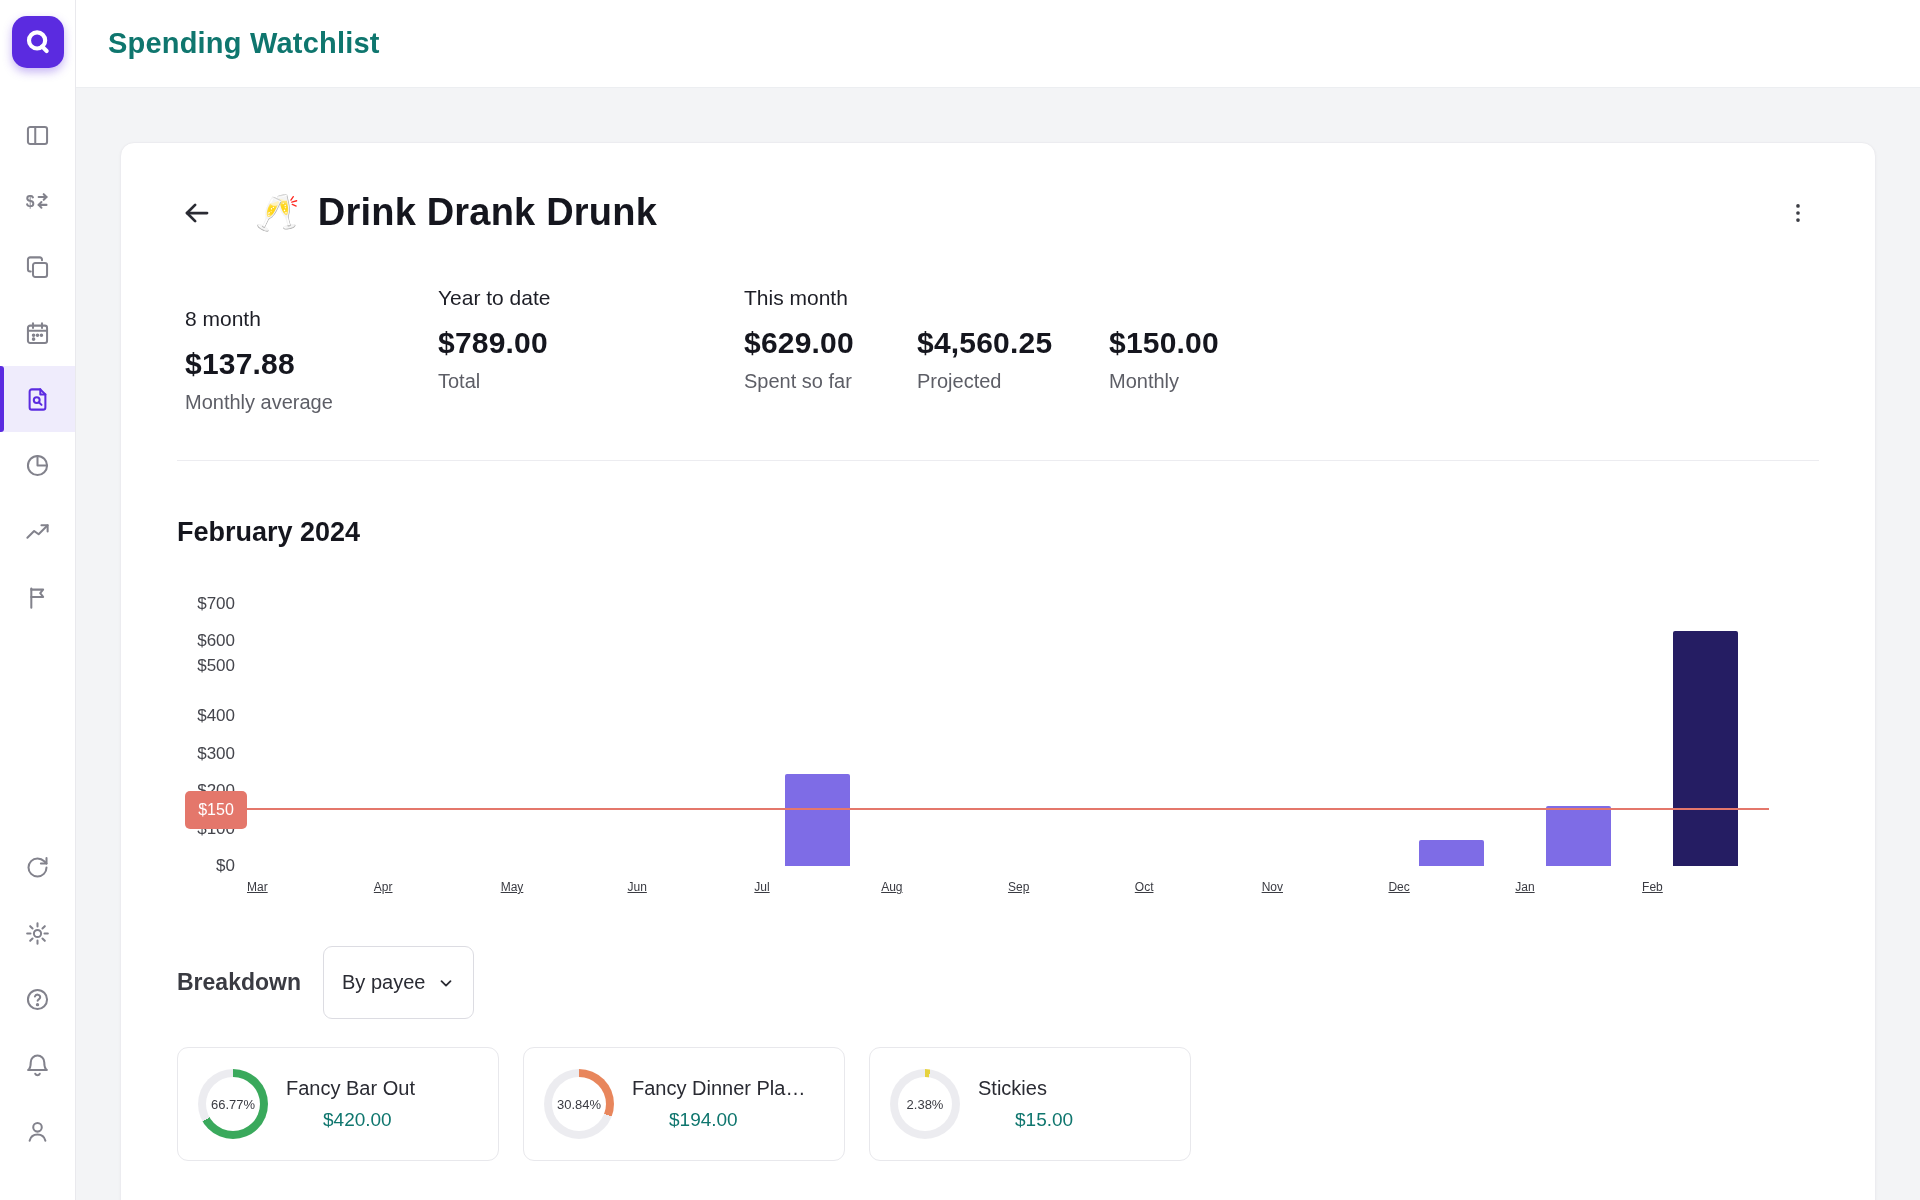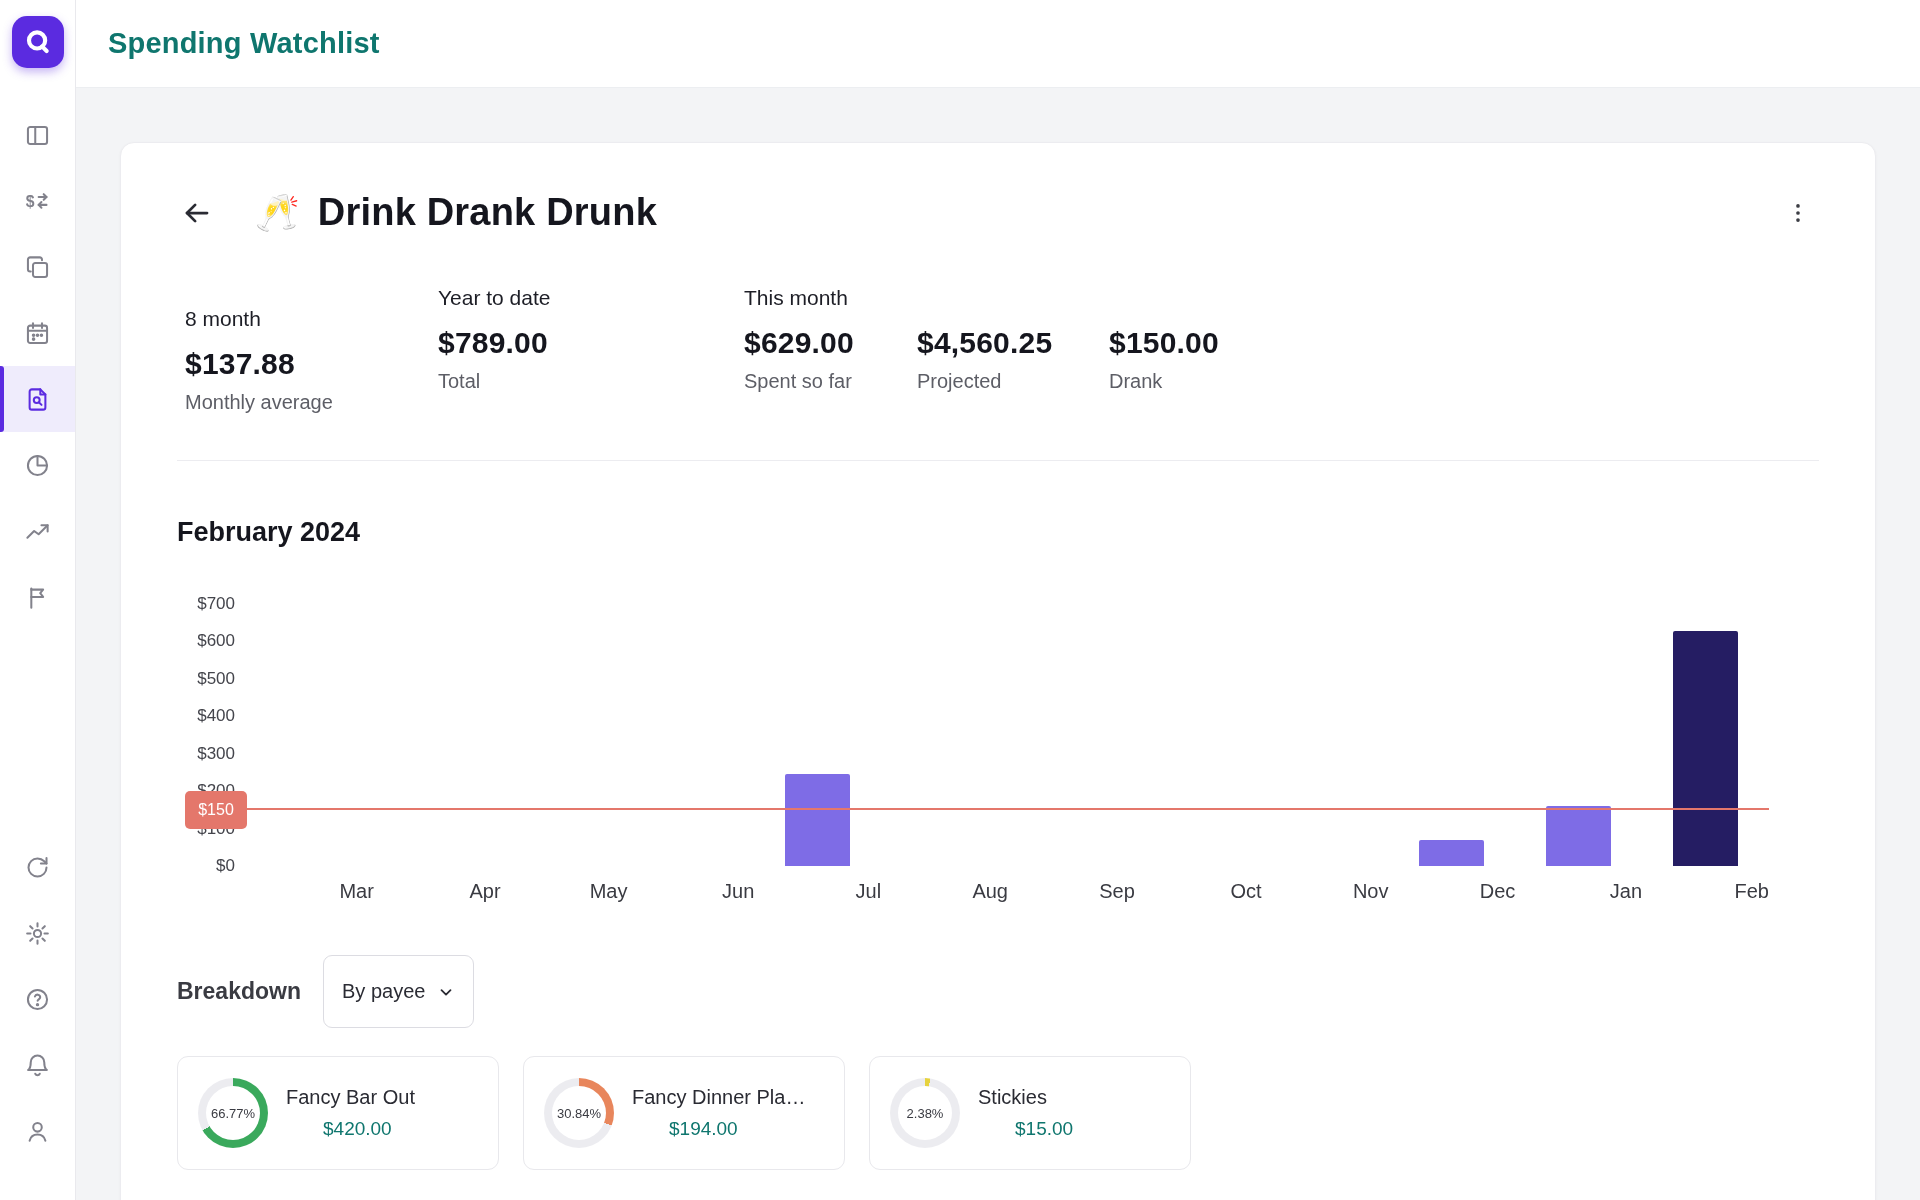--- a/index.html
+++ b/index.html
@@ -90,21 +90,21 @@
   .plot { flex:1; position:relative; display:flex; align-items:flex-end; }
   .slot { flex:1; display:flex; justify-content:center; align-items:flex-end; height:100%; }
   .bar { width:65px; border-radius:2px 2px 0 0; cursor:pointer; }
   .target-line { position:absolute; left:0; right:0; height:2px; background:#e2766c; z-index:1; }
   .target-badge {
     position:absolute; left:8px; width:62px; height:38px; border-radius:5px;
     background:#e4776b; color:#ffffff; font-size:16px;
     display:flex; align-items:center; justify-content:center; z-index:2;
   }
   .x-labels { display:flex; margin-left:70px; margin-top:14px; }
-  .x-label { flex:1; text-align:right; font-size:20px; color:#3a3b42; }
+  .x-label { flex:1; text-align:left; font-size:12px; color:#3a3b42;text-decoration:underline; }
   
   .breakdown-row { display:flex; align-items:center; gap:22px; margin-top:52px; }
   .breakdown-label { font-size:23px; font-weight:700; color:#3a3b42; }
   .dropdown-btn {
     display:flex; align-items:center; gap:12px;
     background:#ffffff; border:1px solid #dcdce2; border-radius:9px;
     padding:24px 18px; font-size:20px; color:#2a2b33; cursor:pointer;
     font-family:inherit;
   }
   .breakdown-cards { display:flex; gap:24px; margin-top:28px; }
@@ -290,37 +290,37 @@
           <div class="stat-sub">Spent so far</div>
         </div>
         <div class="stat">
           <div class="stat-top"></div>
           <div class="stat-value">$4,560.25</div>
           <div class="stat-sub">Projected</div>
         </div>
         <div class="stat">
           <div class="stat-top"></div>
           <div class="stat-value">$150.00</div>
-          <div class="stat-sub">Drank</div>
+          <div class="stat-sub">Monthly</div>
         </div>
       </div>
 
       <hr class="divider">
 
       <h2 class="month-title">February 2024</h2>
 
       <div class="chart">
         <div class="chart-body">
           <div class="y-col" id="y-col">
               <div class="y-tick" style="bottom: 0px;">$0</div>
               <div class="y-tick" style="bottom: 37.4286px;">$100</div>
               <div class="y-tick" style="bottom: 74.8571px;">$200</div>
               <div class="y-tick" style="bottom: 112.286px;">$300</div>
               <div class="y-tick" style="bottom: 149.714px;">$400</div>
-              <div class="y-tick" style="bottom: 187px;">$500</div>
+              <div class="y-tick" style="bottom: 200px;">$500</div>
               <div class="y-tick" style="bottom: 224.571px;">$600</div>
               <div class="y-tick" style="bottom: 262px;">$700</div>
             </div>
           <div class="plot" id="plot">
             <div class="target-line" id="target-line" style="bottom: 56.1429px; background: rgb(228, 119, 107);"></div>
           <div class="slot"></div>
               <div class="slot"></div>
               <div class="slot"></div>
               <div class="slot"></div>
               <div class="slot">

